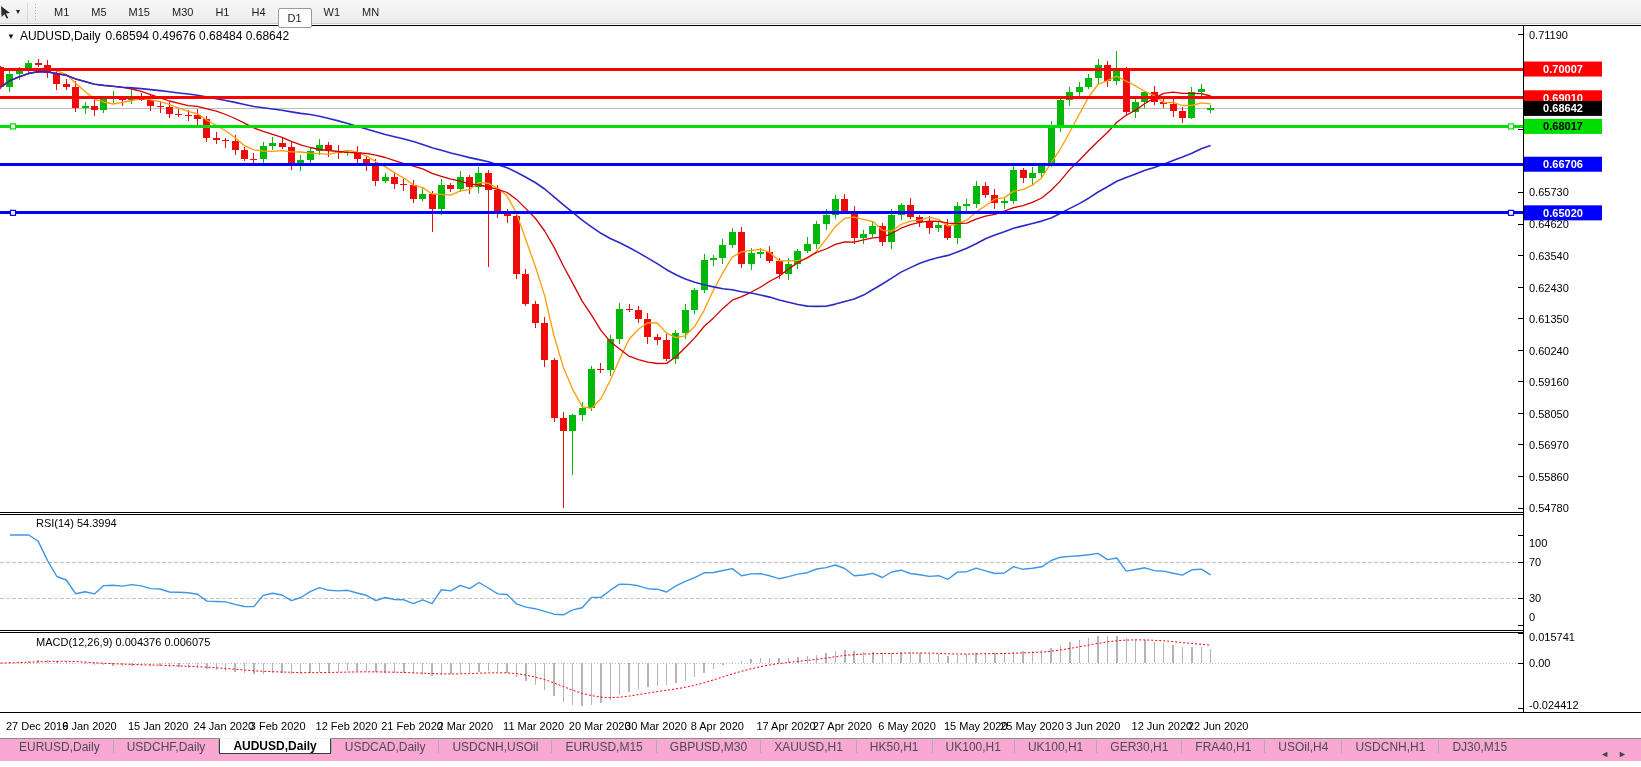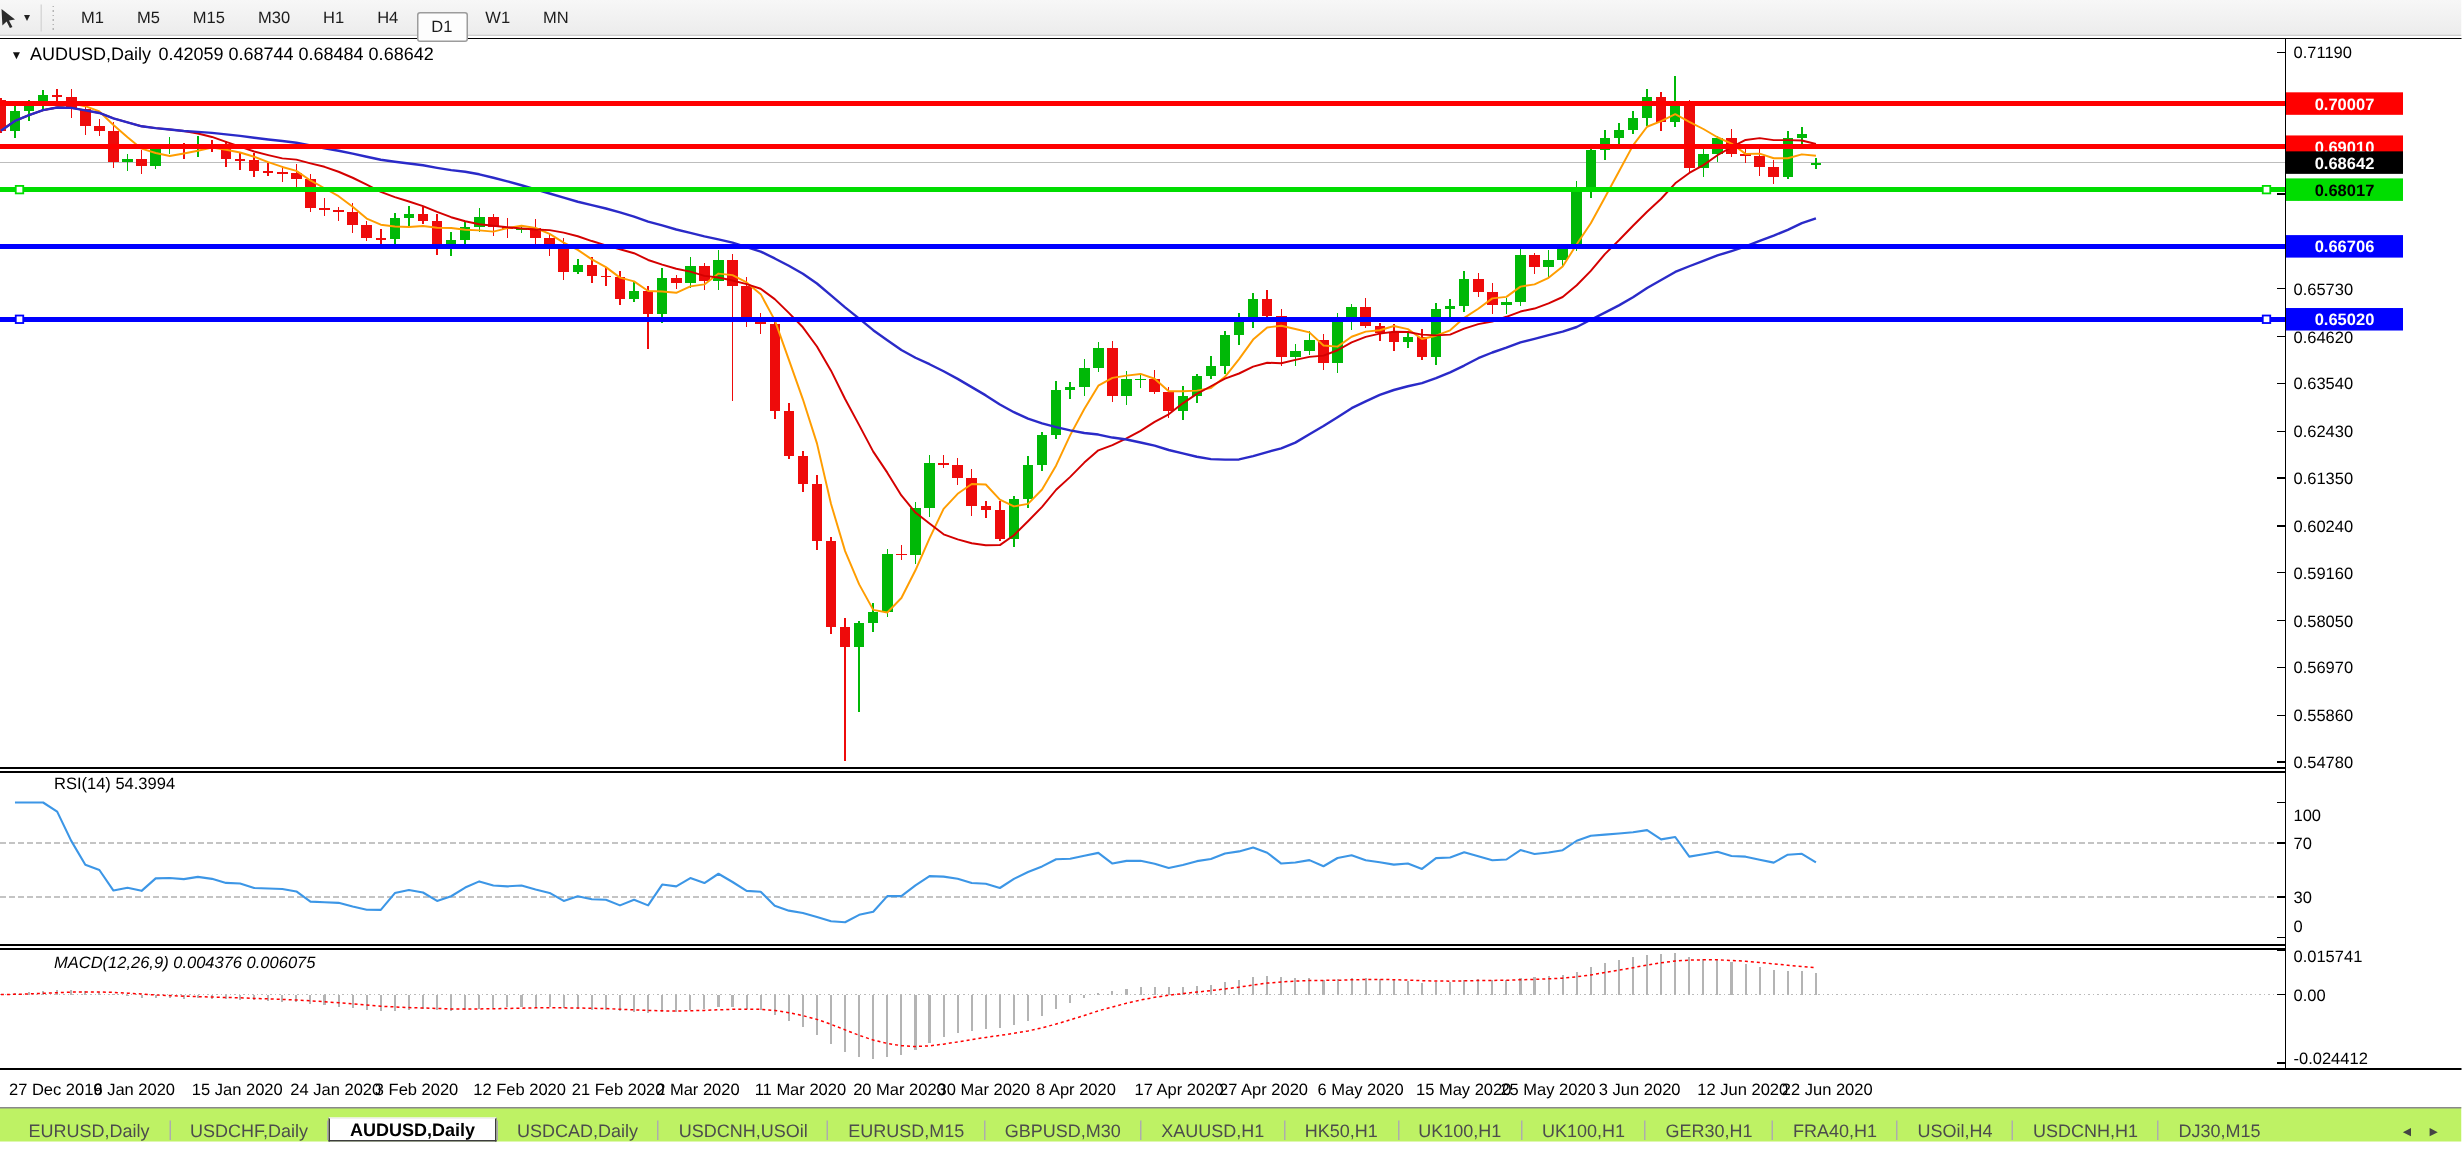--- a/index.html
+++ b/index.html
@@ -31,26 +31,26 @@
   
   #chartSvg{position:absolute;top:0;left:0;z-index:1;}
   svg text{font-family:"Liberation Sans",sans-serif;}
   .chart-title{
     position:absolute;left:7px;top:29px;font-size:12px;color:#000;z-index:3;
     display:flex;align-items:center;gap:5px;white-space:nowrap;
   }
   .title-arrow{font-size:8px;color:#111;cursor:pointer;}
   .panel-label{position:absolute;left:6px;font-size:11px;color:#000;z-index:3;white-space:nowrap;margin-left:30px;}
   .rsi-label{top:517px;}
-  .macd-label{top:636px;font-style:italic;}
+  .macd-label{top:636px;}
   
   .tabbar{
     position:absolute;left:0;top:738px;width:1641px;height:23px;
-    background:#bef264;border-top:1px solid #898989;
-    display:flex;align-items:flex-end;padding-left:6px;box-sizing:border-box;z-index:6;
+    background:#f9a8d4;border-top:1px solid #898989;
+    display:flex;align-items:flex-start;padding-left:6px;box-sizing:border-box;z-index:6;
   }
   .tab{
     font-size:12px;color:#4c4c4c;display:flex;align-items:center;
     padding:0 13px;cursor:pointer;white-space:nowrap;
   }
   .tab.active{
     background:#ffffff;border:1px solid #3c3c3c;border-top:1px solid #f0f0f0;
     margin-top:-1px;font-weight:bold;color:#000;
   }
   .tab-sep{width:1px;height:13px;background:#adadad;align-self:center;}
@@ -835,21 +835,21 @@
       <div class="tf-btn">H4</div>
       <div class="tf-btn active">D1</div>
       <div class="tf-btn">W1</div>
       <div class="tf-btn">MN</div>
     </div>
 </div>
 
 <div class="chart-title">
   <span class="title-arrow">▼</span>
   <span>AUDUSD,Daily</span>
-  <span>0.42059 0.68744 0.68484 0.68642</span>
+  <span>0.68594 0.49676 0.68484 0.68642</span>
 </div>
 <div class="panel-label rsi-label">RSI(14) 54.3994</div>
 <div class="panel-label macd-label">MACD(12,26,9) 0.004376 0.006075</div>
 
 <div class="tabbar">
   <div id="tabs" style="display:flex;align-items:stretch;">
       <div class="tab">EURUSD,Daily</div>
       <div class="tab-sep"></div>
       <div class="tab">USDCHF,Daily</div>
       <div class="tab-sep"></div>

